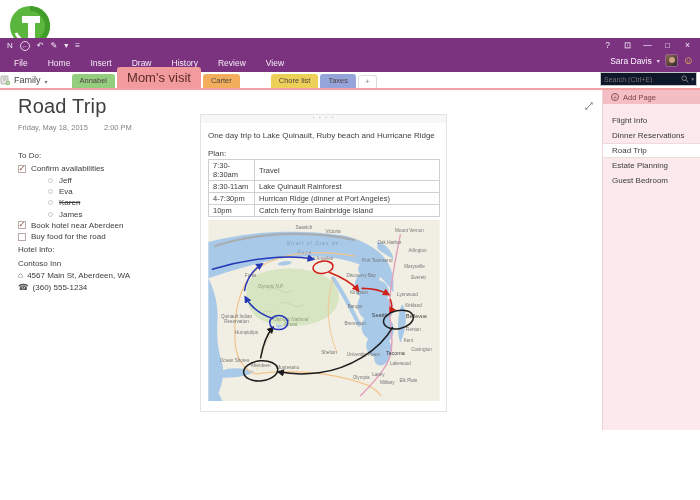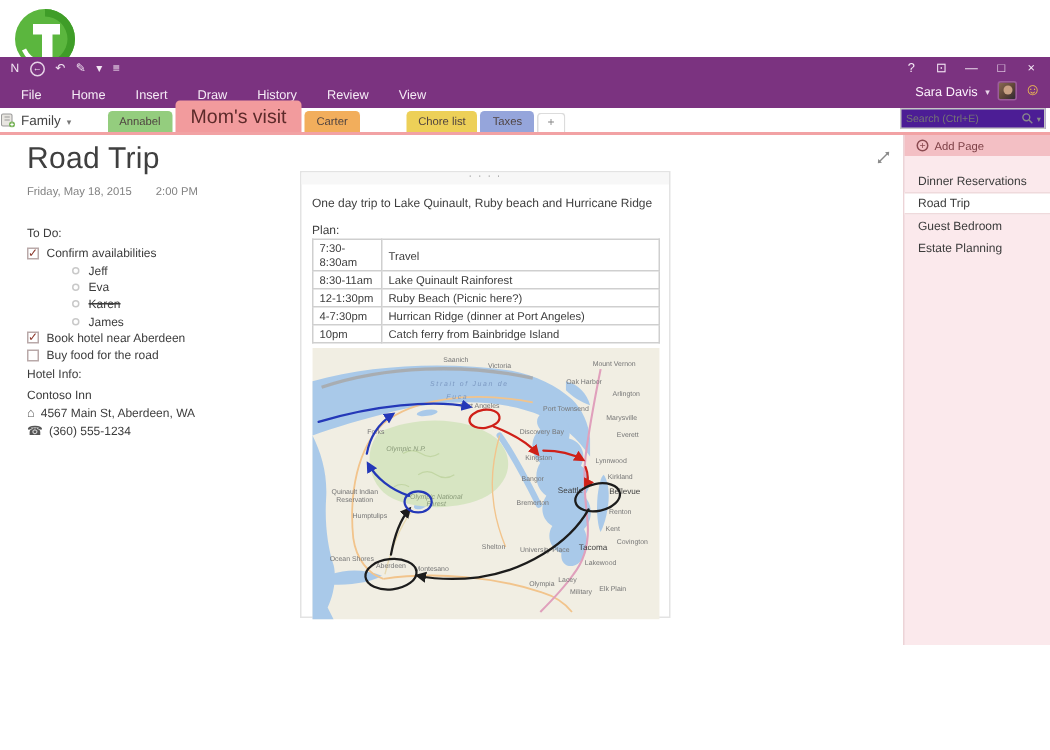--- a/index.html
+++ b/index.html
@@ -42,21 +42,21 @@
   .navrow{height:18px;background:#fff;position:relative;display:flex;align-items:flex-end;
       border-bottom:2px solid #f2a2a4;}
   .notebook{display:flex;align-items:flex-end;gap:4px;padding:0 10px 3px 0;}
   .notebook .nb-label{font-size:9px;color:#444;}
   .notebook .nb-caret{font-size:6px;color:#777;}
   .tabs{display:flex;align-items:flex-end;gap:2px;margin-left:14px;}
   .sec-tab{font-size:7.5px;color:#4f4340;padding:2px 8px 3px;border-radius:3px 3px 0 0;cursor:default;}
   .sec-tab.active{padding:3px 10px 3px;font-size:13px;color:#5d2a2a;}
   .plus-tab{font-size:8px;color:#888;background:#fff;border:1px solid #dcdcdc;border-bottom:none;
       padding:1px 6px 2px;border-radius:3px 3px 0 0;}
-  .searchbox{position:absolute;right:3px;bottom:2px;width:97px;height:14px;background:#4c1d95;
+  .searchbox{position:absolute;right:3px;bottom:2px;width:97px;height:14px;background:#0f172a;
       border:1px solid #c6c6c6;display:flex;align-items:center;}
   .searchbox input{flex:1;border:none;outline:none;font-size:7px;color:#8a8a8a;padding:0 3px;
       font-family:"Liberation Sans",sans-serif;background:transparent;min-width:0;}
   .searchbox .mag{width:12px;display:flex;justify-content:center;}
   .searchbox .s-caret{font-size:5.5px;color:#888;padding-right:2px;}
 
   
   .content{display:flex;height:340px;}
   .canvas{flex:1;position:relative;background:#fff;}
   .expand-btn{position:absolute;right:8px;top:7px;width:10px;height:10px;}
@@ -271,24 +271,20 @@
           <div class="plan-label">Plan:</div>
           <table class="plan">
               <tbody id="plan-body">
                 <tr>
                   <td class="t">7:30-8:30am</td>
                   <td>Travel</td>
                 </tr>
                 <tr>
                   <td class="t">8:30-11am</td>
                   <td>Lake Quinault Rainforest</td>
-                </tr>
-                <tr>
-                  <td class="t">12-1:30pm</td>
-                  <td>Ruby Beach (Picnic here?)</td>
                 </tr>
                 <tr>
                   <td class="t">4-7:30pm</td>
                   <td>Hurrican Ridge (dinner at Port Angeles)</td>
                 </tr>
                 <tr>
                   <td class="t">10pm</td>
                   <td>Catch ferry from Bainbridge Island</td>
                 </tr>
               </tbody>
@@ -401,20 +397,21 @@
         </div>
       </div>
     </div>
 
     <div class="pages-panel">
       <div class="add-page">
         <span class="plus-circle">+</span>
         <span class="ap-label">Add Page</span>
       </div>
       <div class="page-list" id="page-list">
+          <div class="page-item">Flight Info</div>
           <div class="page-item">Dinner Reservations</div>
           <div class="page-item selected">Road Trip</div>
+          <div class="page-item">Estate Planning</div>
           <div class="page-item">Guest Bedroom</div>
-          <div class="page-item">Estate Planning</div>
         </div>
     </div>
   </div>
 </div>
 
 </body></html>

